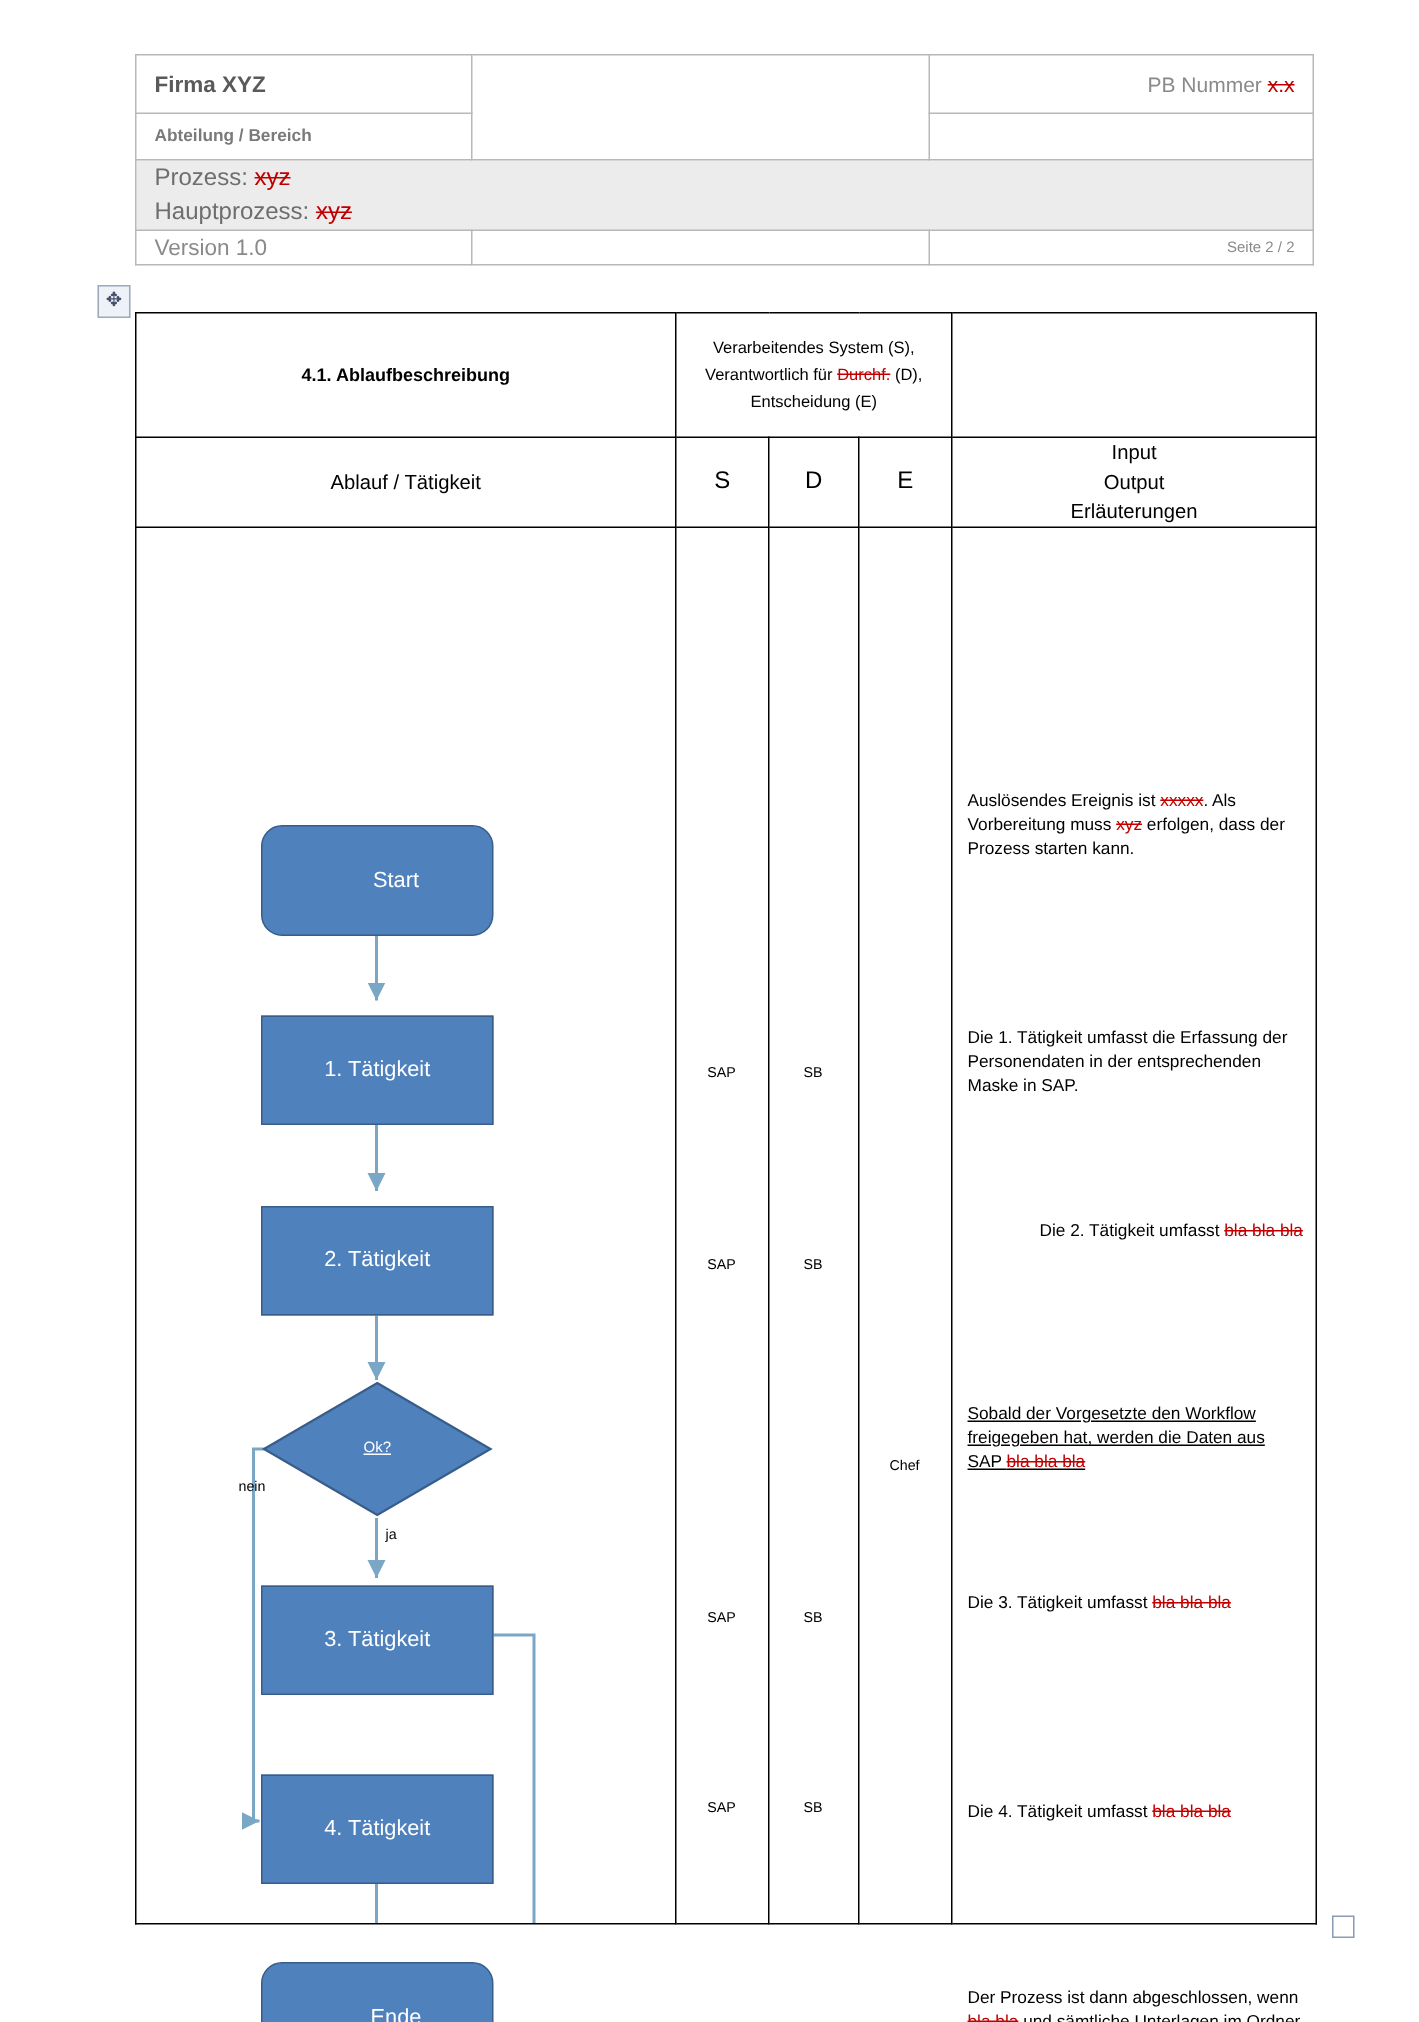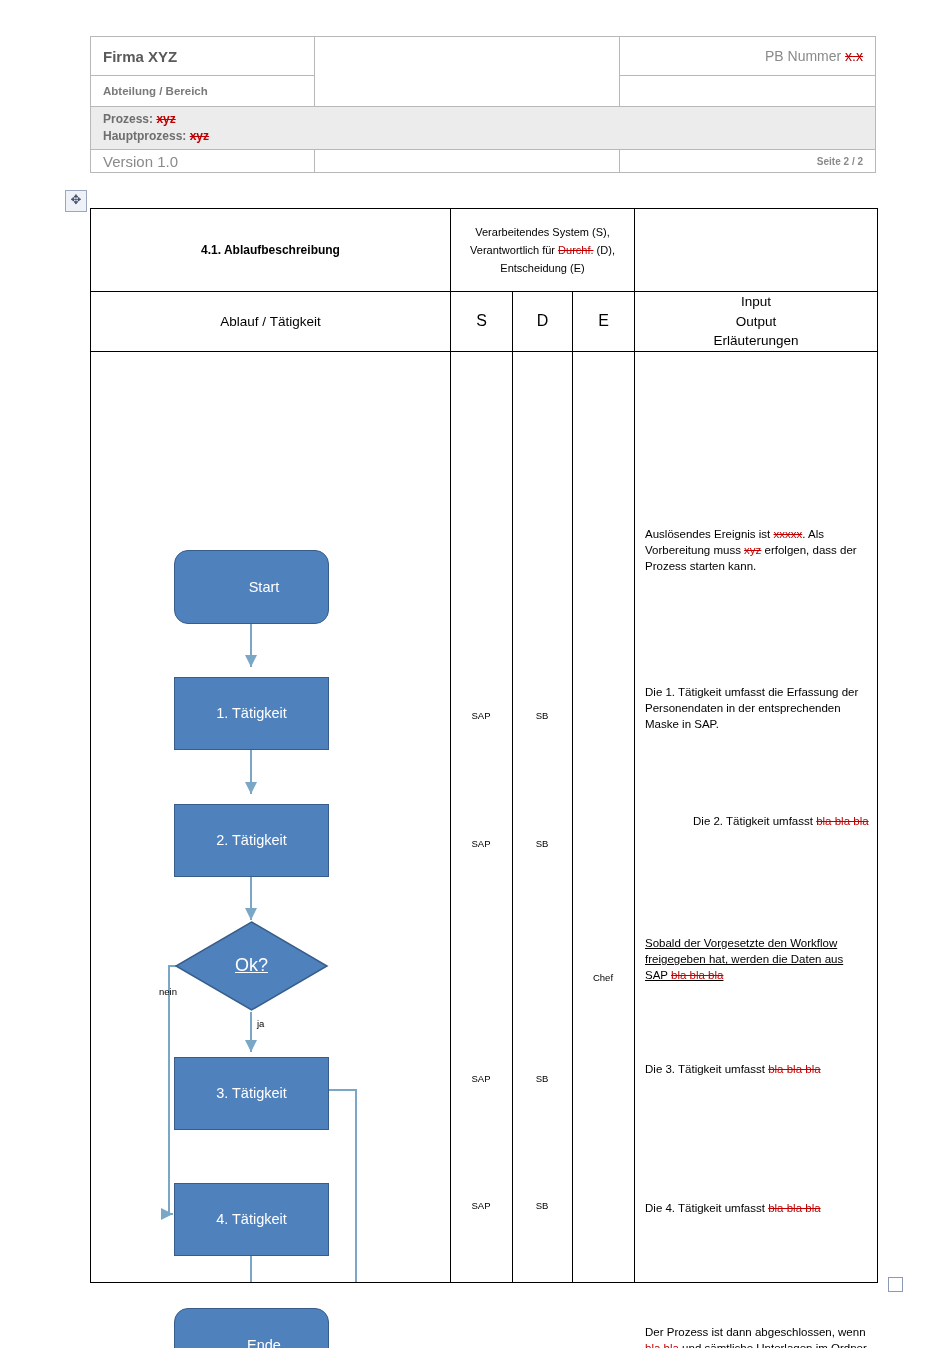--- a/index.html
+++ b/index.html
@@ -56,39 +56,38 @@
     padding-right: 12px !important;
     font-size: 14px;
     color: #8a8a8a;
   }
   .hdr-proc-row td {
     background: #ececec;
     height: 42px;
   }
   .hdr-proc {
     padding-left: 12px !important;
-    font-size: 12px;
-    font-weight: bold;
+    font-size: 16px;
+    font-weight: normal;
     color: #6e6e6e;
     line-height: 1.45;
   }
   .hdr-version {
     height: 22px;
     padding-left: 12px !important;
     font-size: 15px;
     color: #8a8a8a;
     margin-left: 14px;
   }
   .hdr-seite {
     height: 22px;
     text-align: right;
     padding-right: 12px !important;
     font-size: 10px;
     color: #8a8a8a;
-    font-weight: bold;
   }
 
   
   .redmark {
     color: #c00000;
     text-decoration: line-through;
     text-decoration-color: #c00000;
   }
 
   
@@ -187,21 +186,21 @@
     position: absolute;
   }
   .diamond-label {
     position: absolute;
     left: 0; top: 0;
     width: 100%; height: 100%;
     display: flex;
     align-items: center;
     justify-content: center;
     color: #fff;
-    font-size: 18px;
+    font-size: 10px;
     text-decoration: underline;
   }
   .edge-label {
     position: absolute;
     font-size: 9.5px;
     color: #000;
   }
 
   
   .coltext {

